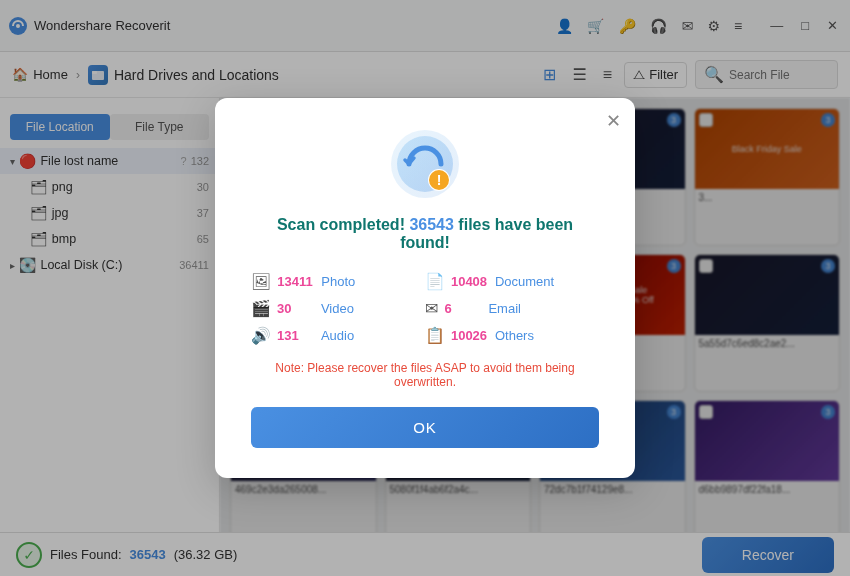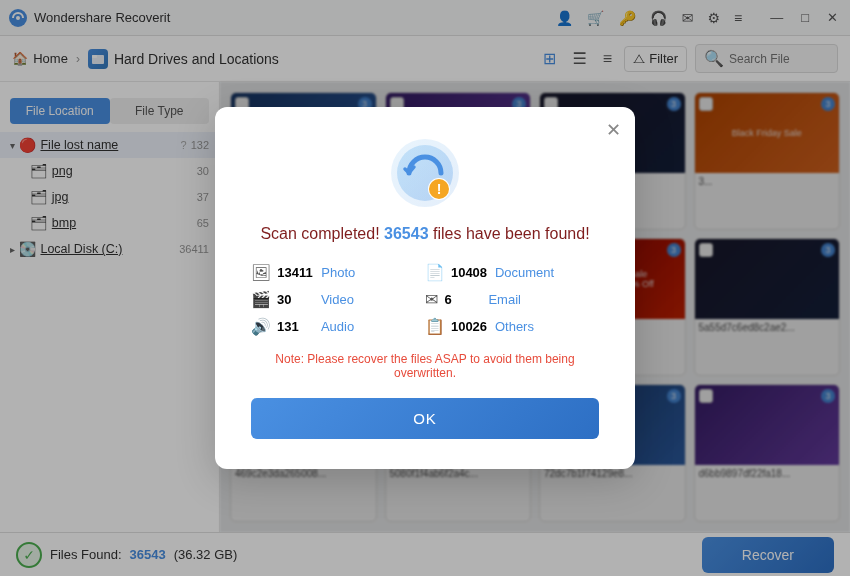--- a/index.html
+++ b/index.html
@@ -7,21 +7,21 @@
       width: 850px;
       height: 576px;
       font-family: 'Segoe UI', Arial, sans-serif;
       background: #f0f4f8;
       overflow: hidden;
       position: relative;
     }
 
     
     .title-bar {
-      height: 36px;
+      height: 52px;
       background: #f8f9fa;
       display: flex;
       align-items: center;
       justify-content: space-between;
       padding: 0 8px;
       border-bottom: 1px solid #e0e0e0;
     }
     .title-bar-left {
       display: flex;
       align-items: center;
@@ -181,21 +181,21 @@
       align-items: center;
       padding: 5px 10px;
       cursor: pointer;
       font-size: 12.5px;
       color: #333;
       gap: 4px;
     }
     .tree-item.selected { background: #eef3fb; }
     .tree-chevron { font-size: 10px; color: #666; }
     .tree-icon { font-size: 14px; }
-    .tree-label { flex: 1; text-decoration: underline; }
+    .tree-label { flex: 1; }
     .tree-count { font-size: 11px; color: #999; }
     .tree-help { font-size: 11px; color: #aaa; margin-left: 2px; }
     .child-item {
       padding-left: 30px;
     }
 
     
     .file-grid {
       flex: 1;
       background: #f8f9fa;
@@ -348,42 +348,42 @@
       margin-bottom: 16px;
     }
     .modal-title {
       text-align: center;
       font-size: 16px;
       font-weight: 500;
       color: #222;
       margin-bottom: 20px;
     }
     .modal-title span {
-      color: #7f1d1d;
-      font-weight: 400;
+      color: #0f766e;
+      font-weight: 700;
     }
     .modal-stats {
       display: grid;
       grid-template-columns: 1fr 1fr;
       gap: 8px 0;
       margin-bottom: 16px;
     }
     .stat-row {
       display: flex;
       align-items: center;
       gap: 6px;
       font-size: 13px;
     }
     .stat-icon {
       font-size: 16px;
       color: #555;
     }
     .stat-count {
       font-weight: 600;
-      color: #000000;
+      color: #ec4899;
       min-width: 38px;
     }
     .stat-link {
       color: #4a90e2;
       cursor: pointer;
       text-decoration: none;
     }
     .modal-note {
       text-align: center;
       font-size: 12px;

